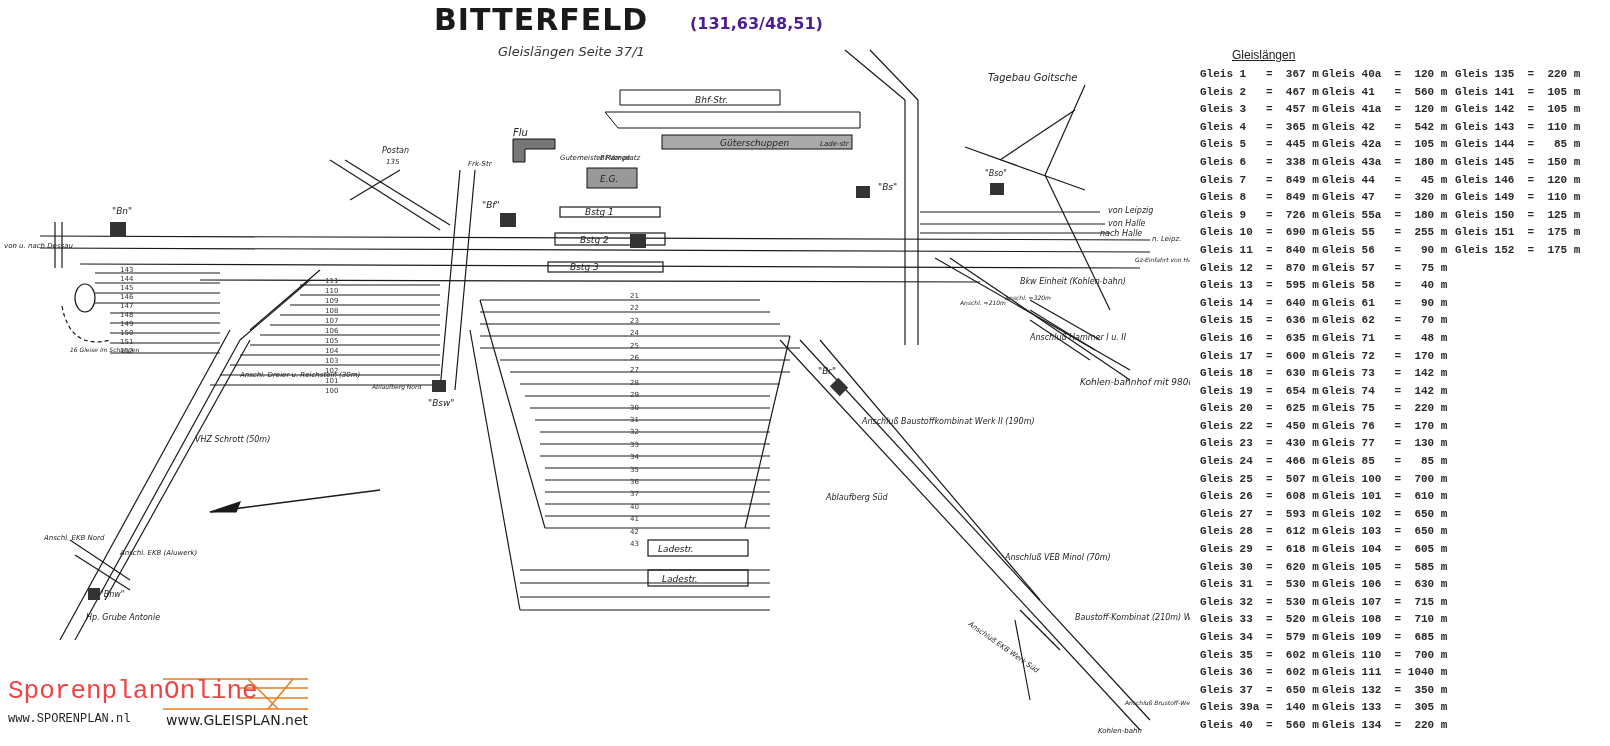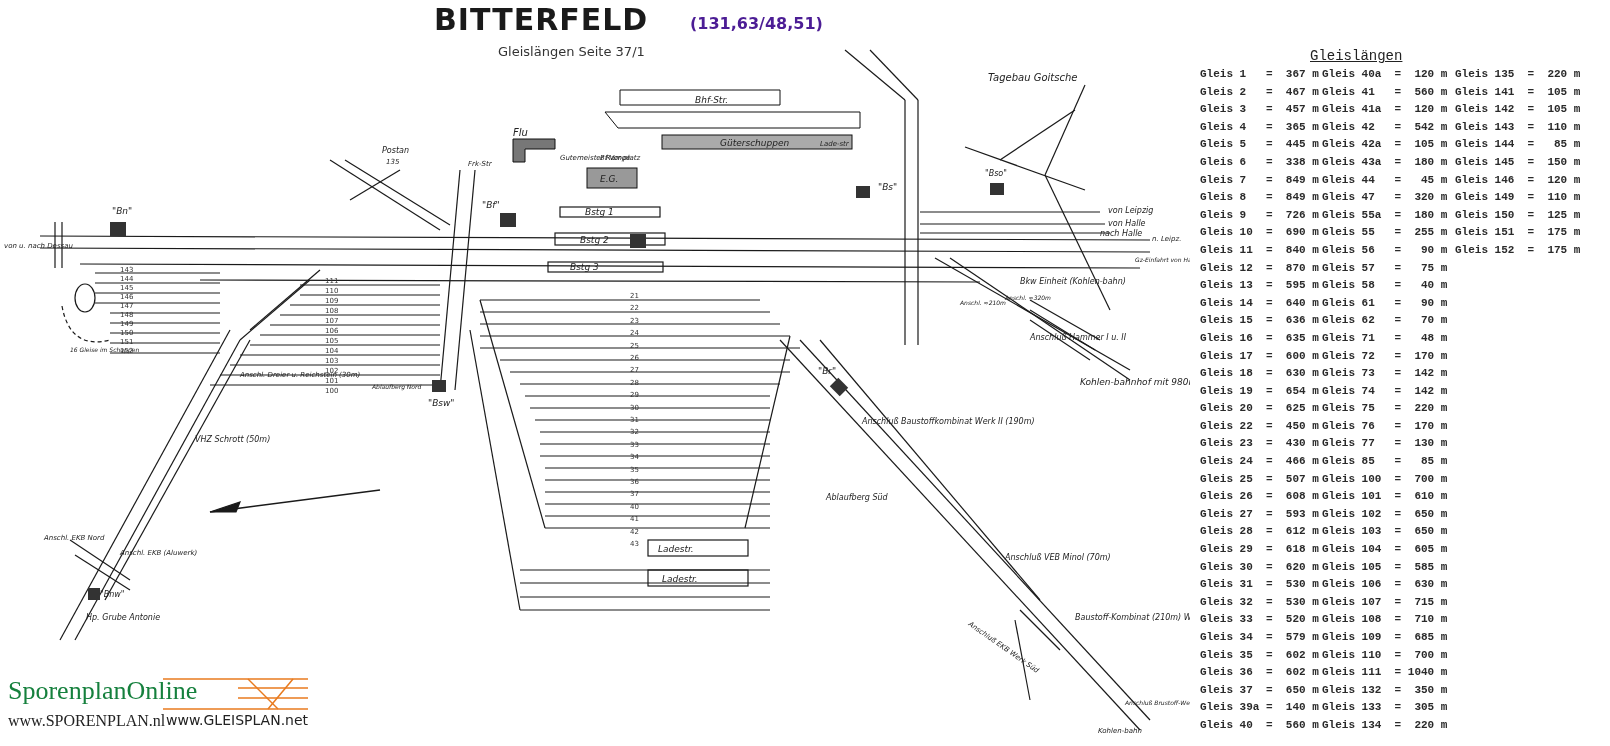--- a/index.html
+++ b/index.html
@@ -1,28 +1,28 @@
 <!DOCTYPE html>
 <html><head>
 <meta charset="utf-8">
 <style>
   html,body{margin:0;padding:0;background:#fff;}
   body{width:1610px;height:746px;position:relative;overflow:hidden;font-family:"DejaVu Sans",sans-serif;color:#111;}
   .title{position:absolute;left:434px;top:2px;font-family:"DejaVu Sans",sans-serif;font-weight:bold;font-size:30px;letter-spacing:1px;color:#1a1a1a;}
   .subtitle-code{position:absolute;left:690px;top:14px;font-size:16px;font-weight:bold;color:#4c1d95;}
-  .subtitle{position:absolute;left:498px;top:44px;font-size:13px;color:#333;text-align:center;}
+  .subtitle{position:absolute;left:498px;top:44px;font-size:13px;font-style:italic;color:#333;text-align:center;}
   #diagram{position:absolute;left:0;top:0;}
   .lbl{font-family:"DejaVu Sans",sans-serif;font-style:italic;fill:#222;}
   .num{font-family:"DejaVu Sans",sans-serif;font-size:7px;fill:#333;}
-  .tbl-head{position:absolute;left:1310px;top:48px;font-family:Liberation Mono, monospace;font-size:14px;text-decoration:underline;color:#222;}
+  .tbl-head{position:absolute;left:1232px;top:48px;font-family:Liberation Sans, sans-serif;font-size:12px;text-decoration:underline;color:#222;}
   .tbl-col{position:absolute;top:66px;font-family:"Liberation Mono",monospace;font-size:11px;font-weight:bold;color:#2a2a2a;line-height:17.6px;white-space:pre;}
   .tbl-row{display:block;height:17.6px;}
   .logo{position:absolute;left:8px;top:676px;width:300px;height:68px;}
-  .logo-main{position:absolute;left:0;top:0;font-size:26px;color:#15803d;font-family:Liberation Serif, serif;}
-  .logo-sub{position:absolute;left:0;top:36px;font-size:16px;color:#222;font-family:Liberation Serif, serif;white-space:nowrap;}
+  .logo-main{position:absolute;left:0;top:0;font-size:26px;color:#ef4444;font-family:Liberation Mono, monospace;}
+  .logo-sub{position:absolute;left:0;top:36px;font-size:12px;color:#222;font-family:Liberation Mono, monospace;white-space:nowrap;}
   .logo-sub2{position:absolute;left:158px;top:36px;font-size:14px;color:#222;font-family:"DejaVu Sans",sans-serif;white-space:nowrap;}
   .logo-lines{position:absolute;left:155px;top:0;}
 </style>
 </head>
 <body>
 
 <div class="title">BITTERFELD</div>
 <div class="subtitle-code">(131,63/48,51)</div>
 <div class="subtitle">Gleislängen Seite 37/1</div>
 

